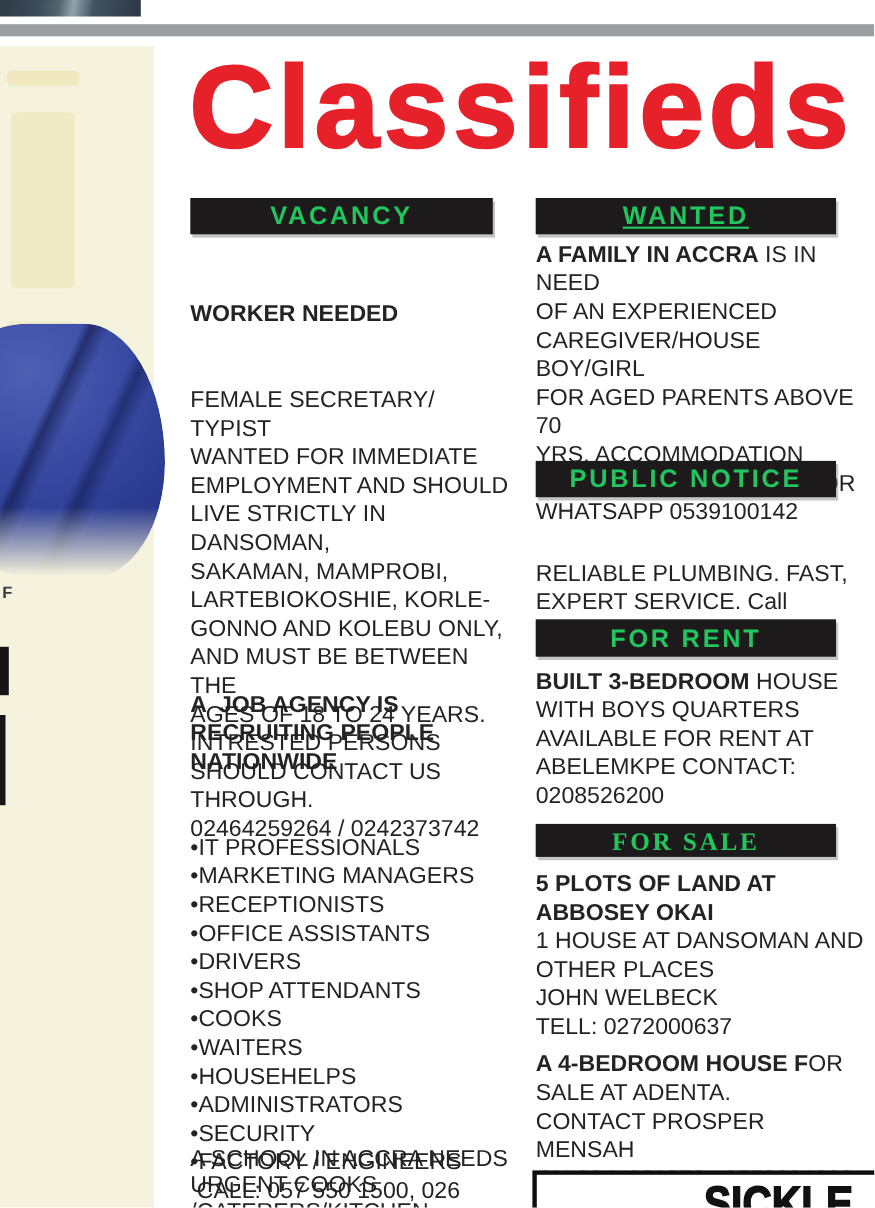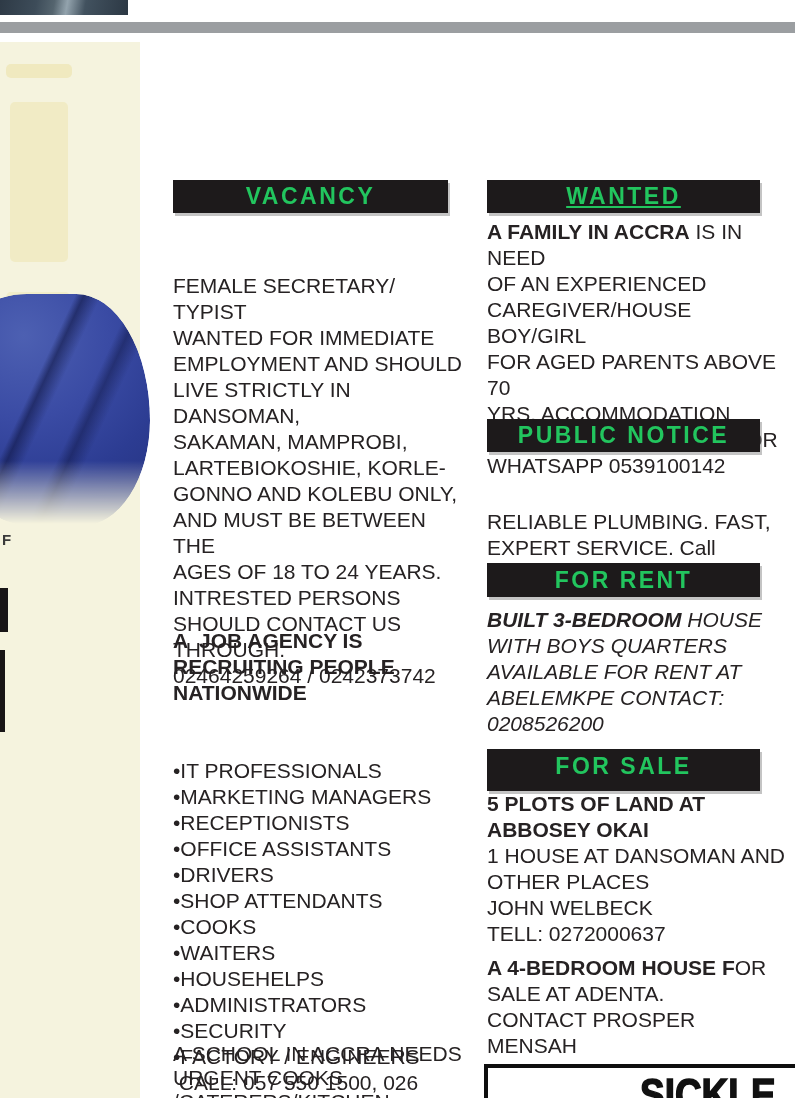--- a/index.html
+++ b/index.html
@@ -73,24 +73,26 @@
   <div class="left-strip" style="background:#f5f3de;">
     <div class="ghost g1"></div>
     <div class="ghost g2"></div>
     <div class="ghost g3"></div>
     <div class="fabric"></div>
     <div class="caption-letter">F</div>
     <div class="frag-block fb1"></div>
     <div class="frag-block fb2"></div>
   </div>
 
+  <div class="masthead" style="color:#e7212a;">Classifieds</div>
 
   <div class="bar" style="left:173px;top:180px;width:275px;background:#1d1a1b;">VACANCY</div>
 
   <div class="ad col-l" style="top:221px;">
+    <div class="ad-title">WORKER NEEDED</div>
     <div class="ad-body">FEMALE SECRETARY/ TYPIST
 WANTED FOR IMMEDIATE
 EMPLOYMENT AND SHOULD
 LIVE STRICTLY IN DANSOMAN,
 SAKAMAN, MAMPROBI,
 LARTEBIOKOSHIE, KORLE-
 GONNO AND KOLEBU ONLY,
 AND MUST BE BETWEEN THE
 AGES OF 18 TO 24 YEARS.
 INTRESTED PERSONS
@@ -140,27 +142,27 @@
   <div class="bar" style="left:487px;top:419px;width:273px;background:#1d1a1b;">PUBLIC NOTICE</div>
 
   <div class="ad col-r" style="top:457px;">
     <div class="ad-body">RELIABLE PLUMBING. FAST,
 EXPERT SERVICE. Call
 0207287448</div>
   </div>
 
   <div class="bar" style="left:487px;top:563px;width:273px;height:34px;line-height:34px;background:#1d1a1b;">FOR RENT</div>
 
-  <div class="ad col-r" style="top:607px;font-style:italic;"><span class="lead">BUILT 3-BEDROOM</span><span> HOUSE
+  <div class="ad col-r" style="top:607px;"><span class="lead">BUILT 3-BEDROOM</span><span> HOUSE
 WITH BOYS QUARTERS
 AVAILABLE FOR RENT AT
 ABELEMKPE CONTACT:
 0208526200</span></div>
 
-  <div class="bar" style="left:487px;top:749px;width:273px;height:42px;line-height:34px;background:#1d1a1b;">FOR SALE</div>
+  <div class="bar" style="left:487px;top:749px;width:273px;height:30px;line-height:34px;background:#1d1a1b;font-family:Liberation Serif, serif;">FOR SALE</div>
 
   <div class="ad col-r" style="top:791px;"><span class="lead">5 PLOTS OF LAND AT
 ABBOSEY OKAI</span><span>
 1 HOUSE AT DANSOMAN AND
 OTHER PLACES
 JOHN WELBECK
 TELL: 0272000637</span></div>
 
   <div class="ad col-r" style="top:955px;"><span class="lead">A 4-BEDROOM HOUSE F</span><span>OR
 SALE AT ADENTA.

